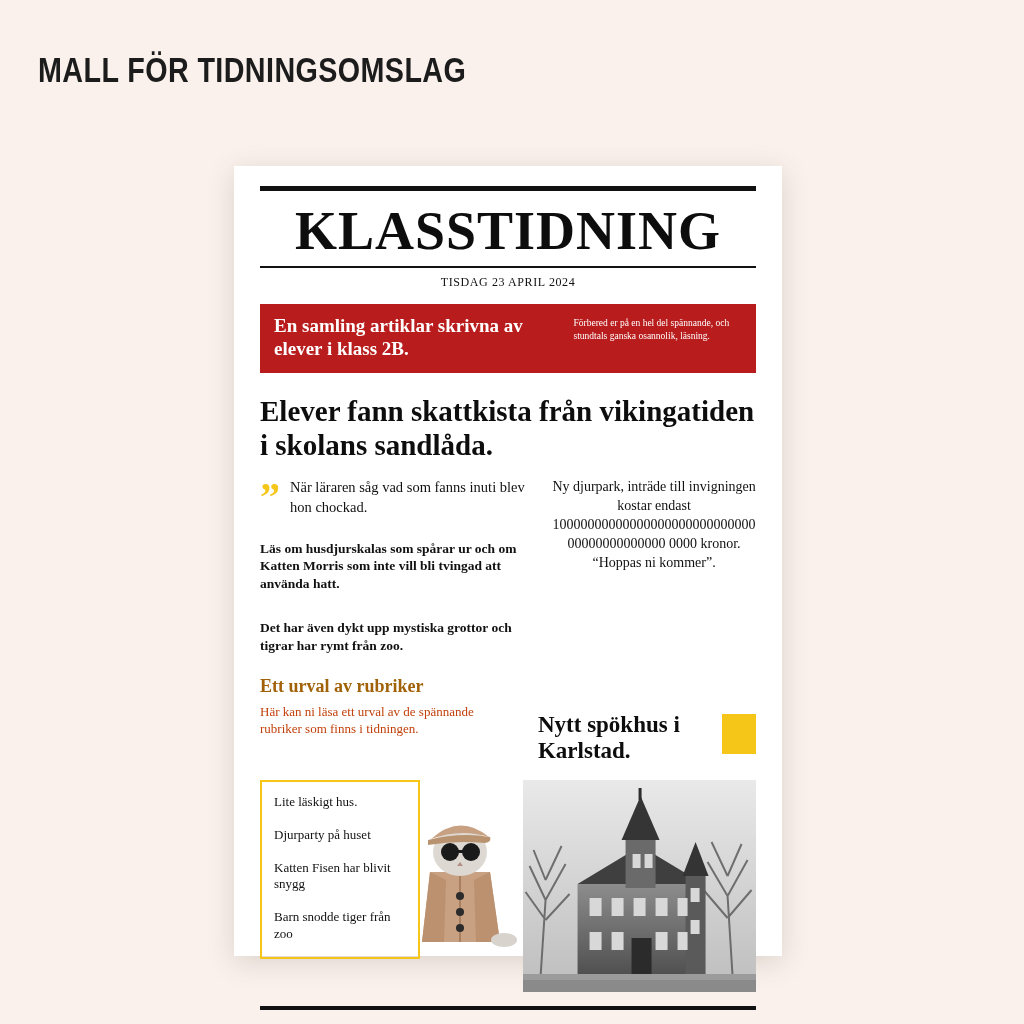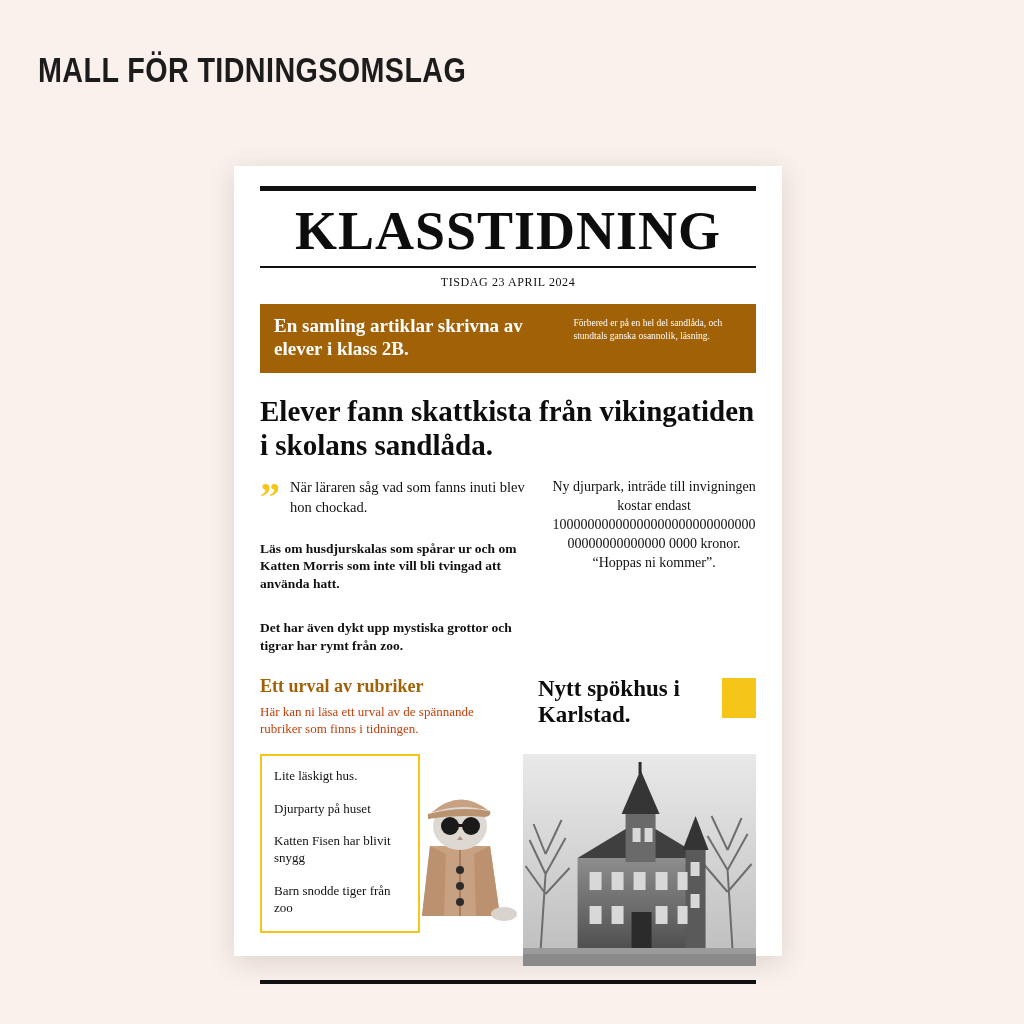--- a/index.html
+++ b/index.html
@@ -73,21 +73,21 @@
     font-weight: 400;
     font-size: 12px;
     letter-spacing: 0.6px;
     margin: 7px 0 0 0;
     color: #111;
   }
 
   
   .banner {
     margin-top: 14px;
-    background: #a16207;
+    background: #b91c1c;
     display: flex;
     align-items: stretch;
     padding: 10px 14px 12px 14px;
     box-sizing: border-box;
     min-height: 62px;
   }
   .banner-main {
     font-family: "Liberation Serif", serif;
     font-weight: 700;
     font-size: 19px;
@@ -193,20 +193,21 @@
 
   .ghost-head {
     font-family: "Liberation Serif", serif;
     font-weight: 700;
     font-size: 23px;
     line-height: 1.12;
     color: #0d0d0d;
     display: flex;
     align-items: flex-start;
     gap: 23px;
+    margin-top: 36px;
   }
   .ghost-head-text { flex: 1 1 auto; }
   .yellow-square {
     flex: 0 0 auto;
     width: 34px;
     height: 40px;
     background: #f5c518;
     margin-top: 2px;
   }
 
@@ -263,21 +264,21 @@
 <div class="sheet">
 
   <div class="rule-top"></div>
 
   <div class="masthead">KLASSTIDNING</div>
   <div class="masthead-rule"></div>
   <div class="issue-date">TISDAG 23 APRIL 2024</div>
 
   <div class="banner">
     <div class="banner-main">En samling artiklar skrivna av elever i klass 2B.</div>
-    <div class="banner-side">Förbered er på en hel del sandlåda, och stundtals ganska osannolik, läsning.</div>
+    <div class="banner-side">Förbered er på en hel del spännande, och stundtals ganska osannolik, läsning.</div>
   </div>
 
   <div class="lead-headline">Elever fann skattkista från vikingatiden i skolans sandlåda.</div>
 
   <div class="cols">
     <div class="col-left">
       <div class="quote-block">
         <div class="quote-mark">”</div>
         <div class="quote-text">När läraren såg vad som fanns inuti blev hon chockad.</div>
       </div>

